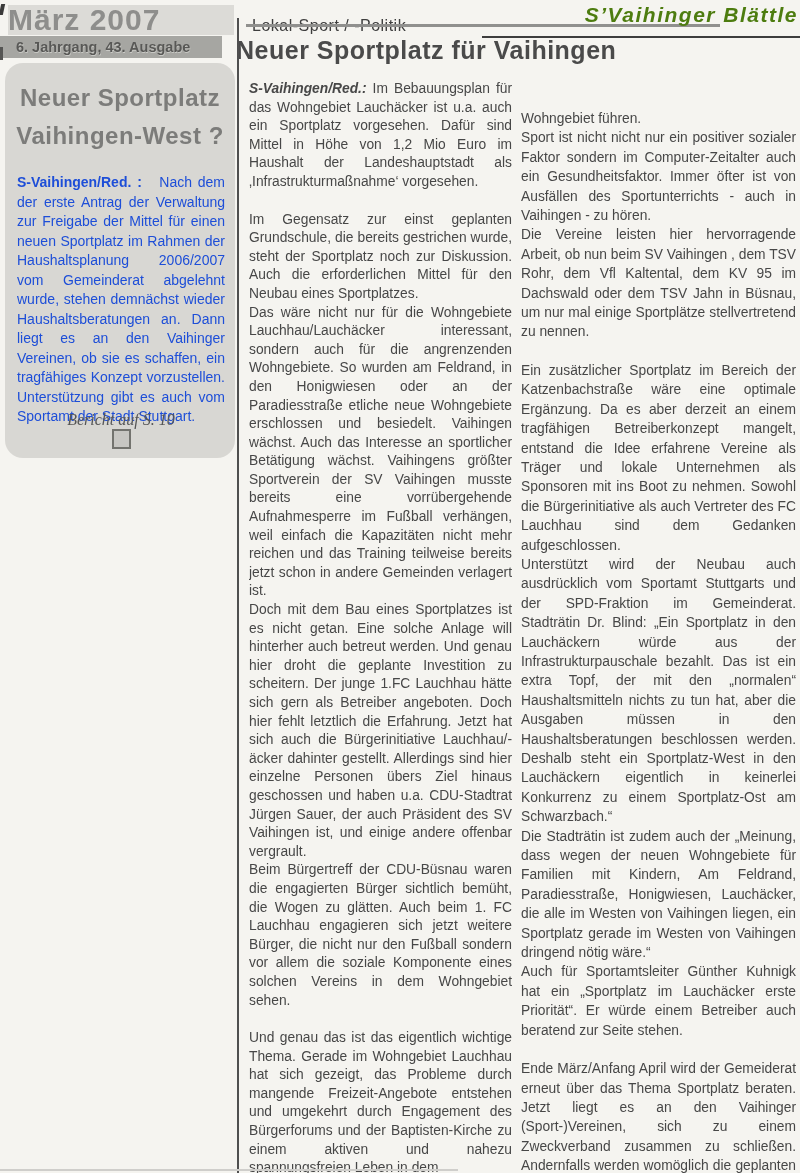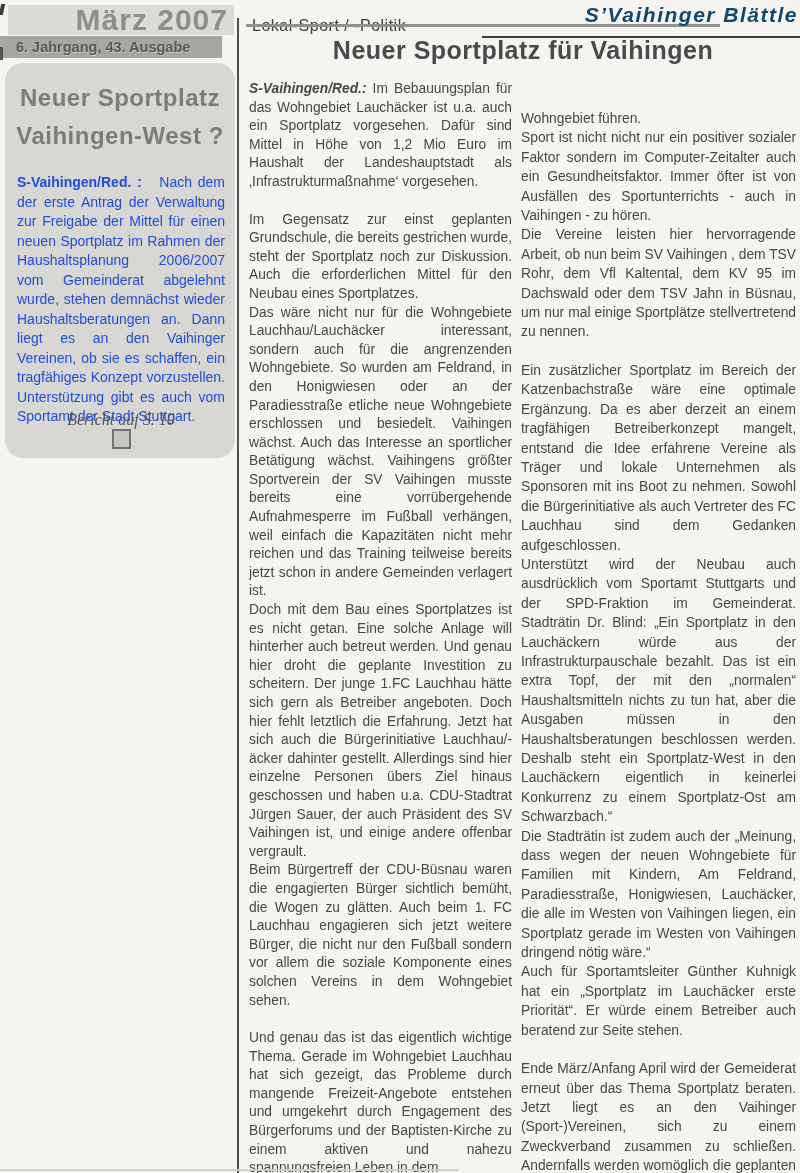--- a/index.html
+++ b/index.html
@@ -4,48 +4,48 @@
 <style>
   html,body{margin:0;padding:0;background:#e9e8e4;}
   .page{
     position:relative;width:800px;height:1173px;margin:0 auto;
     background:#f5f4f0;overflow:hidden;
     font-family:"Liberation Sans",sans-serif;color:#474747;
   }
   
   .month-box{
     position:absolute;left:8px;top:5px;width:226px;height:30px;
-    background:#dcdbd7;text-align:right;padding-right:6px;box-sizing:border-box;
+    background:#dcdbd7;text-align:left;padding-right:6px;box-sizing:border-box;
   }
   .month-box span{
     font-size:30px;font-weight:bold;color:#8e8e8c;line-height:30px;letter-spacing:1px;
   }
   .issue-bar{
     position:absolute;left:0;top:36px;width:222px;height:22px;
     background:#a6a6a2;box-sizing:border-box;padding-left:16px;
   }
   .issue-bar span{
     font-size:14.5px;font-weight:bold;color:#585856;line-height:22px;
     text-shadow:0.5px 0.5px 0 #c9c9c5;
   }
   .section-label{
     position:absolute;left:252px;top:5px;font-size:16px;color:#3e3e3e;letter-spacing:0.5px;margin-top:12px;
   }
   .gray-rule{
     position:absolute;left:246px;top:24px;width:474px;height:3px;background:#90908e;
   }
   .paper-name{
     position:absolute;right:2px;top:3px;font-size:21px;font-weight:bold;font-style:italic;
-    color:#0c4a6e;letter-spacing:1.5px;
+    color:#4d7c0f;letter-spacing:1.5px;
   }
   .paper-underline{
     position:absolute;left:482px;top:36px;width:318px;height:2px;background:#3d3d3d;
   }
   .main-headline{
-    position:absolute;left:246px;top:36px;width:554px;margin:0;text-align:center;
+    position:absolute;left:236px;top:36px;width:554px;margin:0;text-align:left;
     font-size:25px;font-weight:bold;color:#4a4a4a;letter-spacing:0.5px;
   }
   
   .v-divider{
     position:absolute;left:237px;top:18px;width:2px;height:1155px;background:#4f4f4f;
   }
   
   .sidebar-box{
     position:absolute;left:5px;top:63px;width:230px;height:395px;
     background:#d8d7d3;box-sizing:border-box;border-radius:18px;

